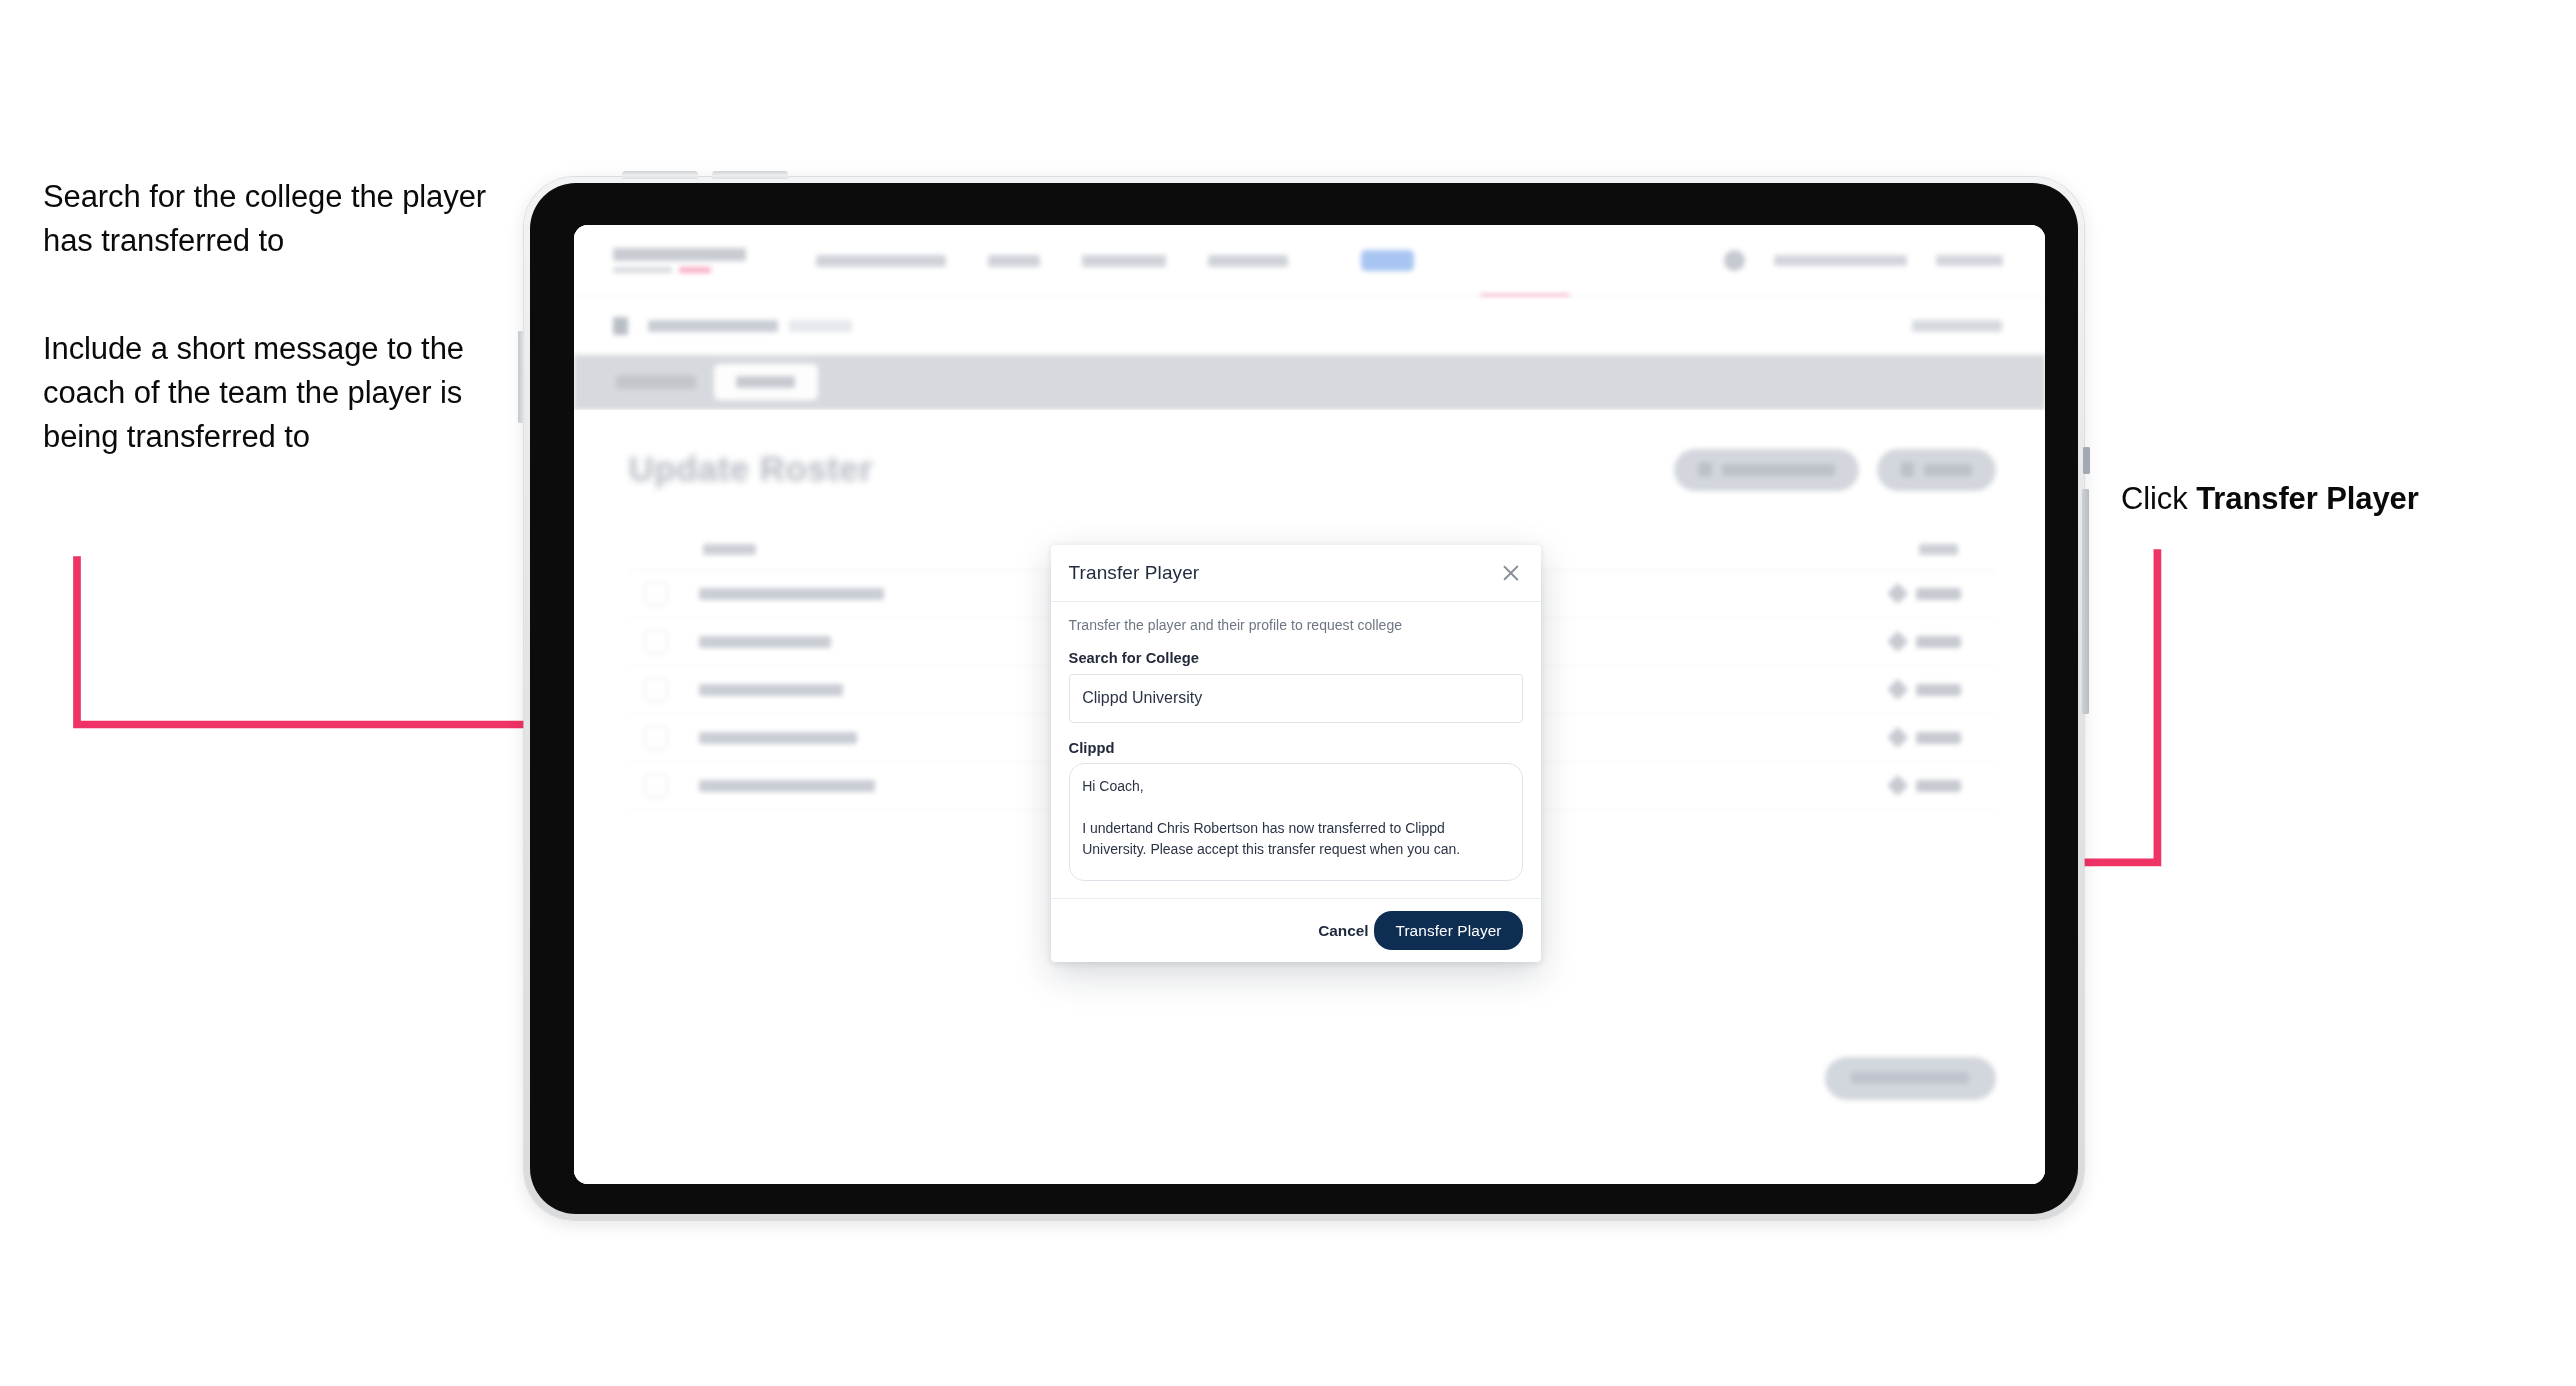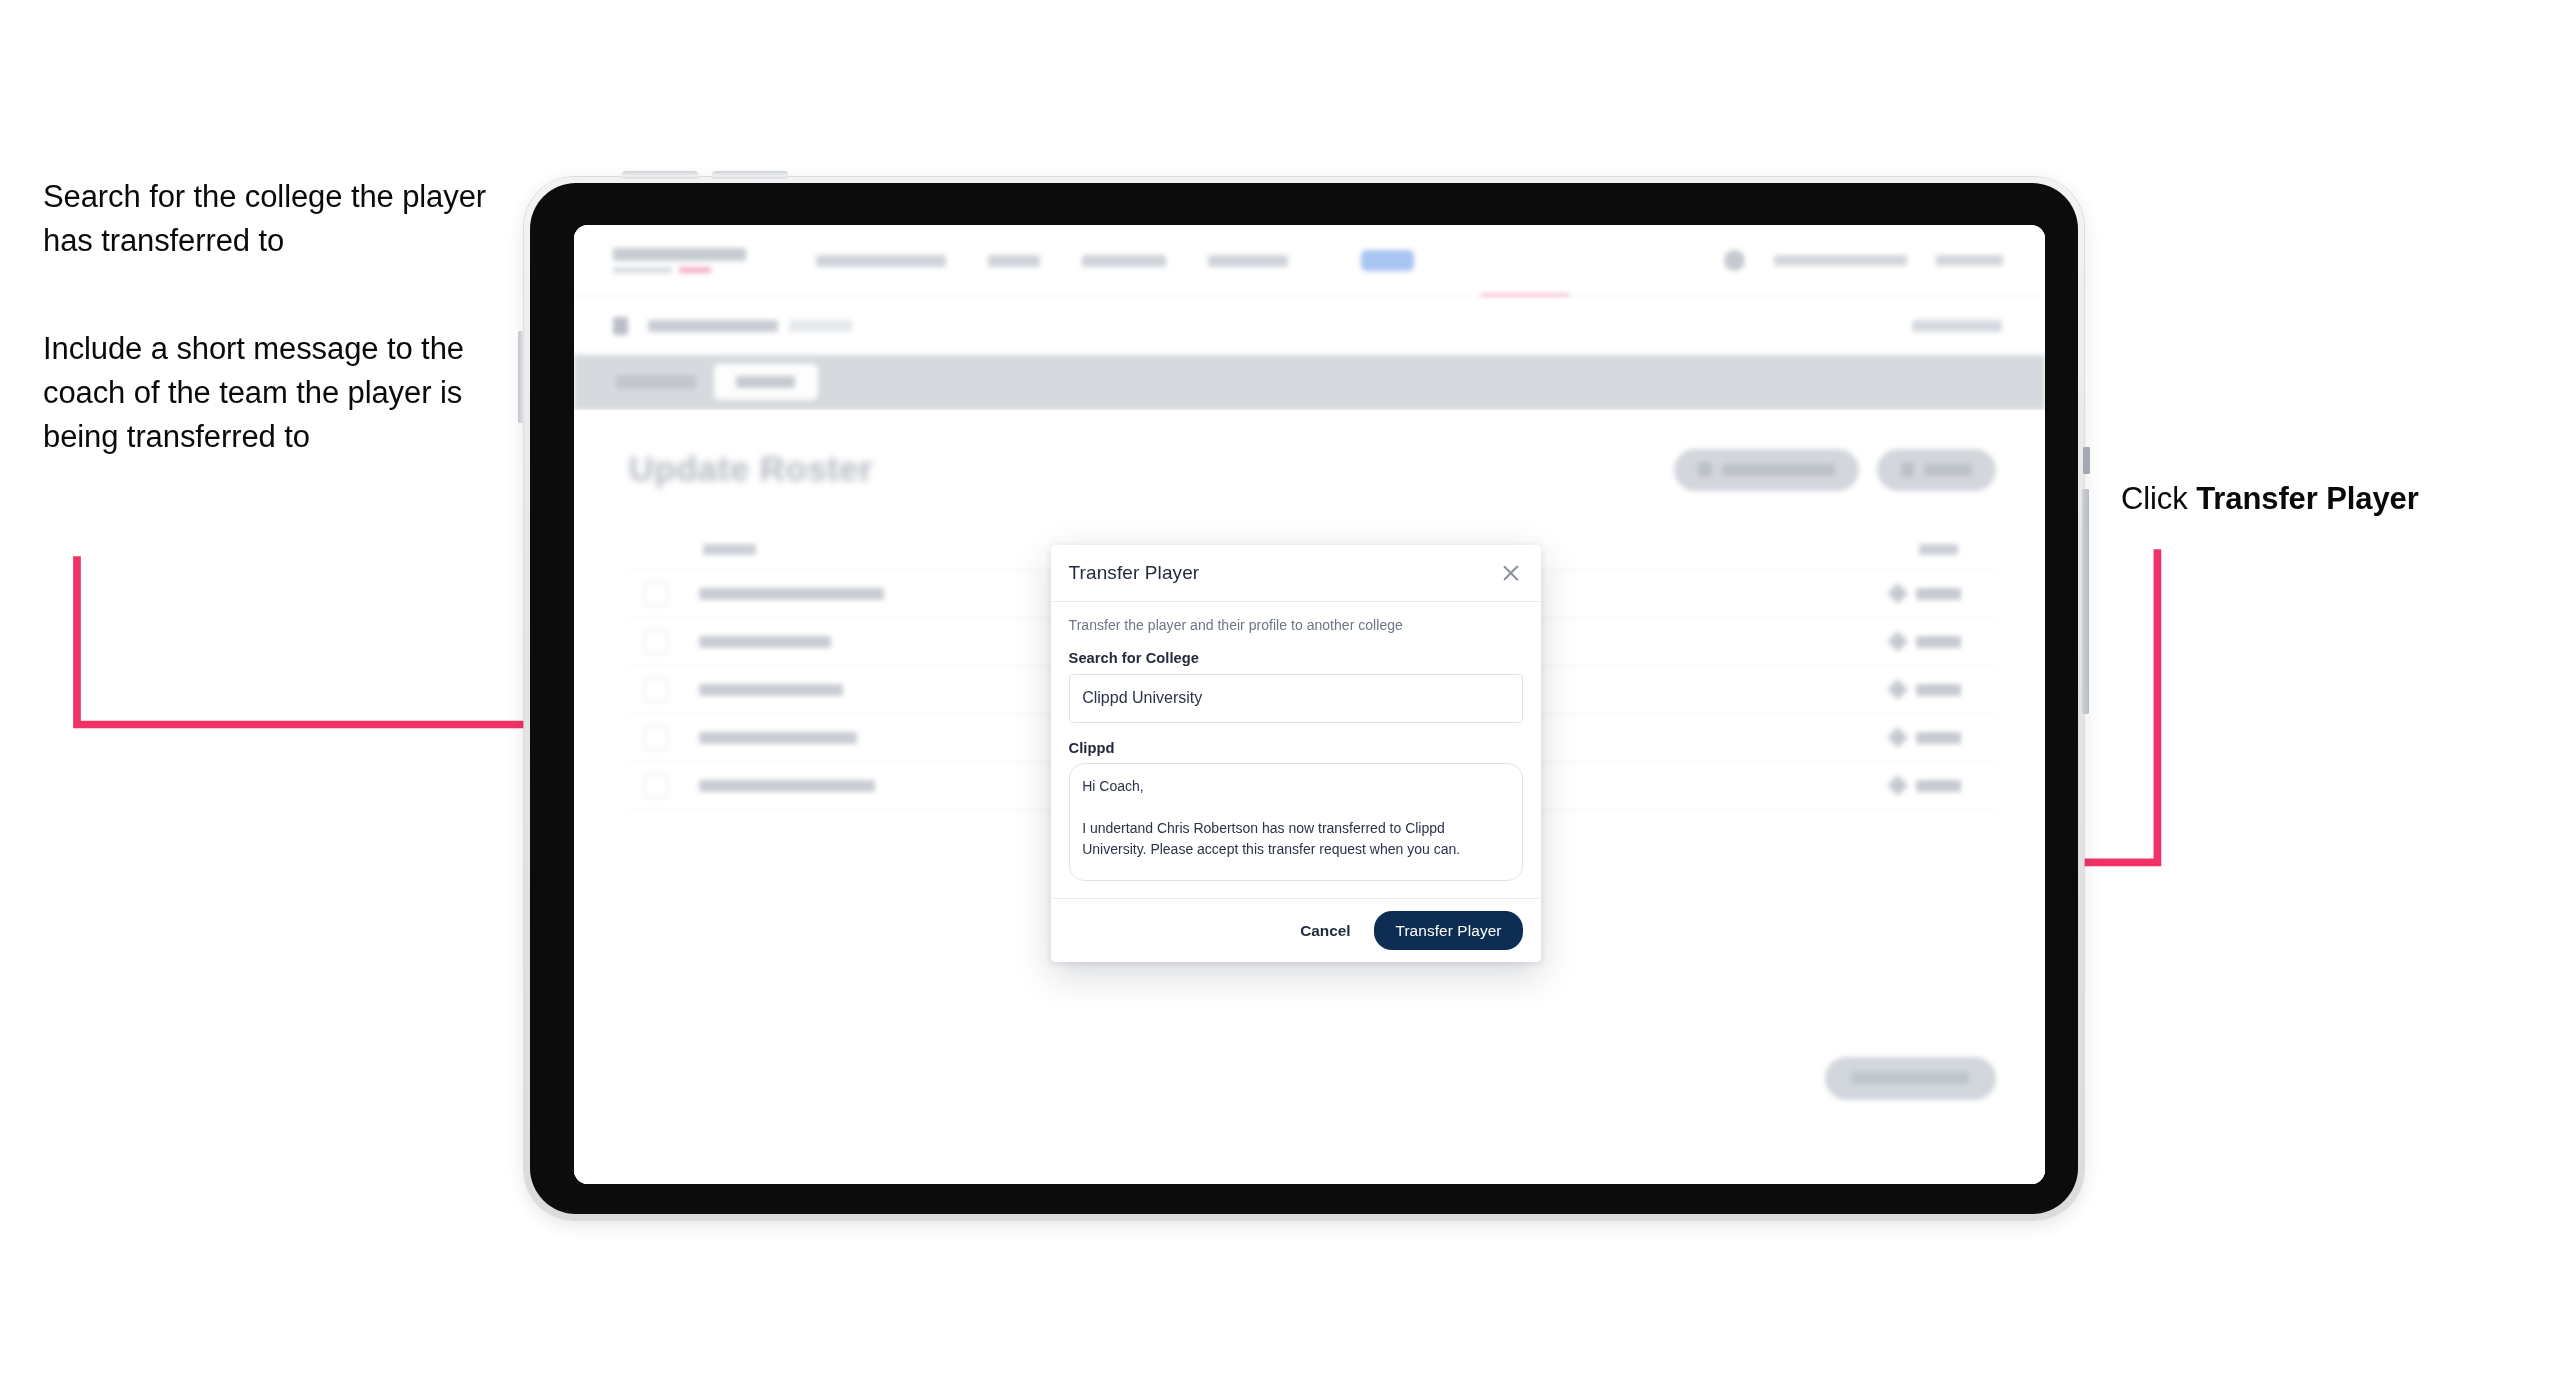--- a/index.html
+++ b/index.html
@@ -208,21 +208,21 @@
   }
   #spacer-1 { height: 17px; }
   .text-area {
     width: 100%; min-height: 118px; border: 0.7px solid #dfe3e9; border-radius: 15px;
     padding: 11.2px 12.6px; font-size: 14px; color: #2a3446; line-height: 1.5;
     background: #fff; white-space: pre-wrap;
   }
   #modal-foot {
     border-top: 0.7px solid #e9ecf0;
     height: 64px; display: flex; align-items: center; justify-content: flex-end;
-    gap: 21px; padding: 0 18px;
+    gap: 3px; padding: 0 18px;
   }
   #cancel-btn {
     font-size: 15.4px; color: #1f2a3c; font-weight: 700; background: none;
     border: none; cursor: pointer; font-family: inherit; padding: 5.6px 2.8px;
   }
   #submit-btn {
     background: #0e2d52; color: #ffffff; border: none; cursor: pointer;
     font-family: inherit; font-size: 15.4px; font-weight: 400;
     padding: 10.5px 21px; border-radius: 18px; letter-spacing: 0.1px;
   }
@@ -368,21 +368,21 @@
           </div>
         </div>
 
         <div id="modal">
           <div id="modal-head">
             <div id="modal-title">Transfer Player</div>
             <div id="modal-close"></div>
           </div>
 
           <div id="modal-body">
-            <div id="modal-desc">Transfer the player and their profile to another college</div>
+            <div id="modal-desc">Transfer the player and their profile to request college</div>
 
             <div class="field-label">Search for College</div>
             <div class="text-input" placeholder="Search for College">Clippd University</div>
 
             <div id="spacer-1"></div>
 
             <div class="field-label">Clippd</div>
             <div class="text-area" placeholder="Message">Hi Coach,
 
 I undertand Chris Robertson has now transferred to Clippd University. Please accept this transfer request when you can.</div>

